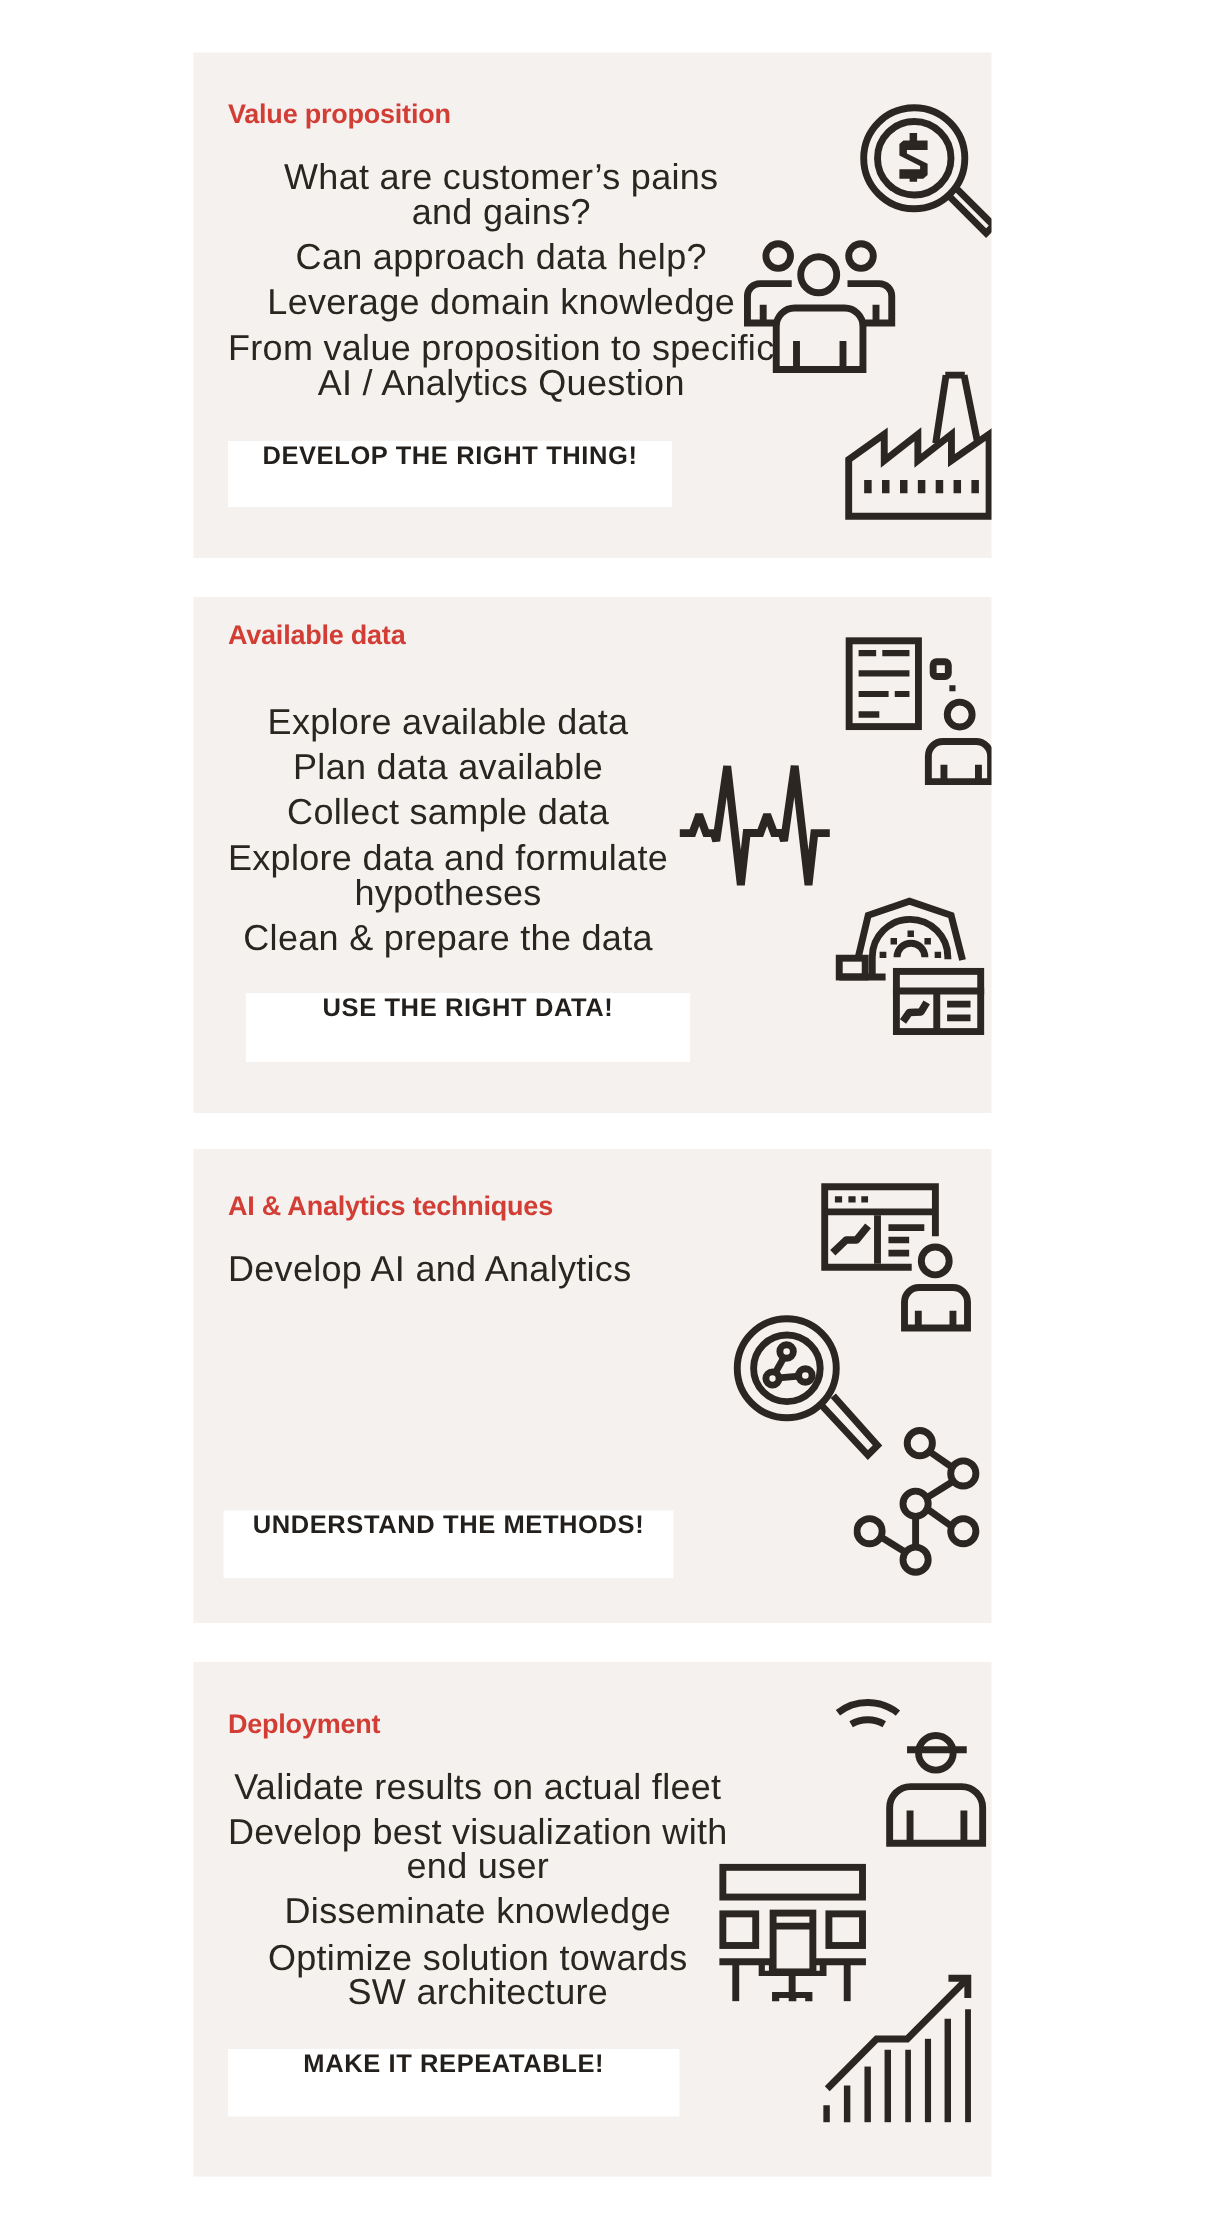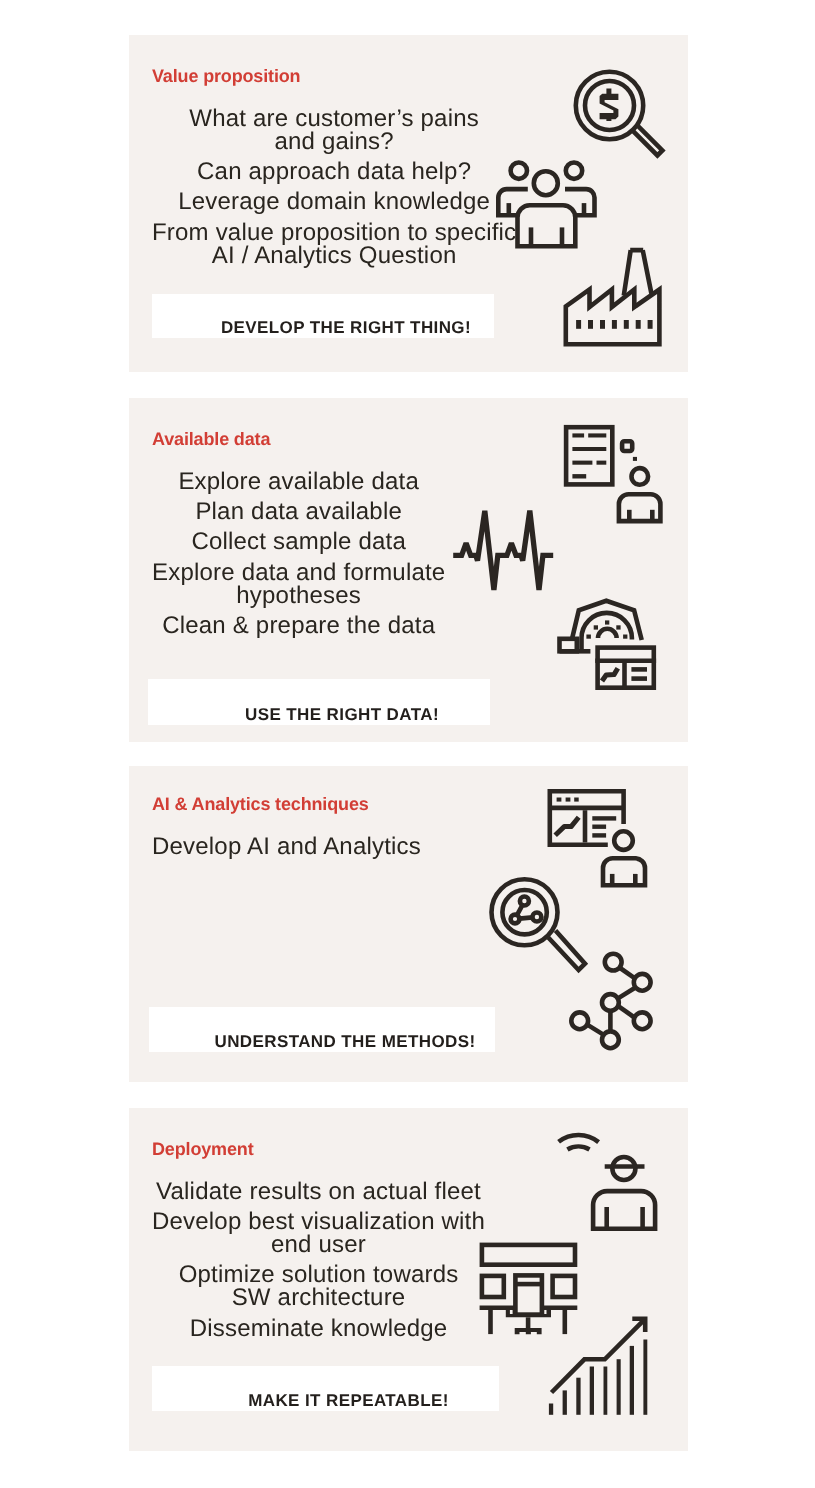--- a/index.html
+++ b/index.html
@@ -4,21 +4,21 @@
 <title>Data Science Process Panels</title>
 <style>
   html,body{margin:0;padding:0;}
   body{
     width:815px;height:1488px;background:#ffffff;
     font-family:"Liberation Sans", sans-serif;
     -webkit-font-smoothing:antialiased;
     text-rendering:geometricPrecision;
   }
   .page{will-change:transform;}
-  .page{position:relative;width:815px;height:1488px;overflow:hidden;}
+  .page{position:relative;width:661px;height:1488px;overflow:hidden;}
   .panel{position:absolute;left:129px;width:559px;background:#f5f1ee;}
   #p1{top:35px;height:337px;}
   #p2{top:398px;height:344px;}
   #p3{top:766px;height:316px;}
   #p4{top:1108px;height:343px;}
 
   .ptitle{
     position:absolute;left:23px;
     color:#d23e35;font-weight:700;font-size:18px;
     letter-spacing:-0.15px;line-height:18px;
@@ -26,28 +26,28 @@
   .plist{position:absolute;left:23px;}
   .plist p{
     margin:0;color:#29251f;font-size:24px;line-height:23px;
     letter-spacing:0.2px;
     text-align:center;
   }
   .plist p + p{margin-top:7.2px;}
 
   .cta{
     position:absolute;background:#ffffff;
-    display:flex;align-items:flex-end;justify-content:center;padding-left:46px;
+    display:flex;align-items:flex-start;justify-content:center;
   }
   .cta span{
     color:#231f1c;font-weight:700;font-size:17px;letter-spacing:0.4px;
     white-space:nowrap;
   }
   #cta1{left:23px;top:259px;width:296px;height:44px;}
-  #cta2{left:19px;top:264px;width:296px;height:46px;margin-top:17px;}
+  #cta2{left:35px;top:264px;width:296px;height:46px;}
   #cta3{left:20px;top:241px;width:300px;height:45px;}
   #cta4{left:23px;top:258px;width:301px;height:45px;}
   .ico{position:absolute;display:block;}
   .ico path,.ico circle,.ico rect,.ico line,.ico polyline,.ico polygon{
     fill:none;stroke:#2b2622;stroke-width:4.6;
     stroke-linecap:butt;stroke-linejoin:miter;
   }
   .ico .fill{fill:#2b2622;stroke:none;}
 </style>
 </head>
@@ -99,21 +99,21 @@
         <path class="fill" d="M41.0 77.0h5v8.8h-5z"></path>
         <path class="fill" d="M52.9 77.0h5v8.8h-5z"></path>
         <path class="fill" d="M64.8 77.0h5v8.8h-5z"></path>
         <path class="fill" d="M76.7 77.0h5v8.8h-5z"></path>
         <path class="fill" d="M88.6 77.0h5v8.8h-5z"></path>
       </g>
     </svg>
   </section>
 
   <section class="panel" id="p2">
-    <div class="ptitle" style="top:32px">Available data</div>
+    <div class="ptitle" style="top:16px">Available data</div>
     <div class="plist" style="top:72px">
       <p>Explore available data</p>
       <p>Plan data available</p>
       <p>Collect sample data</p>
       <p>Explore data and formulate<br>hypotheses</p>
       <p>Clean &amp; prepare the data</p>
     </div>
     <div class="cta" id="cta2">
       <span>USE THE RIGHT DATA!</span>
     </div>
@@ -226,22 +226,22 @@
         <circle cx="41.4" cy="88.8" r="8.4"></circle>
       </g>
     </svg>
   </section>
 
   <section class="panel" id="p4">
     <div class="ptitle" style="top:32px">Deployment</div>
     <div class="plist" style="top:72px">
       <p>Validate results on actual fleet</p>
       <p>Develop best visualization with<br>end user</p>
+      <p>Disseminate knowledge</p>
       <p>Optimize solution towards<br>SW architecture</p>
-      <p>Disseminate knowledge</p>
     </div>
     <div class="cta" id="cta4">
       <span>MAKE IT REPEATABLE!</span>
     </div>
 
     <svg class="ico" style="left:425px;top:18px;width:112px;height:112px" viewBox="0 0 112 112">
       <g style="stroke-width:4.4;stroke-linecap:butt">
         <path d="M4.6 15.8 A32.2 32.2 0 0 1 44.6 16.1"></path>
         <path d="M13.4 23.5 A21.9 21.9 0 0 1 35.5 23.5"></path>
       </g>

